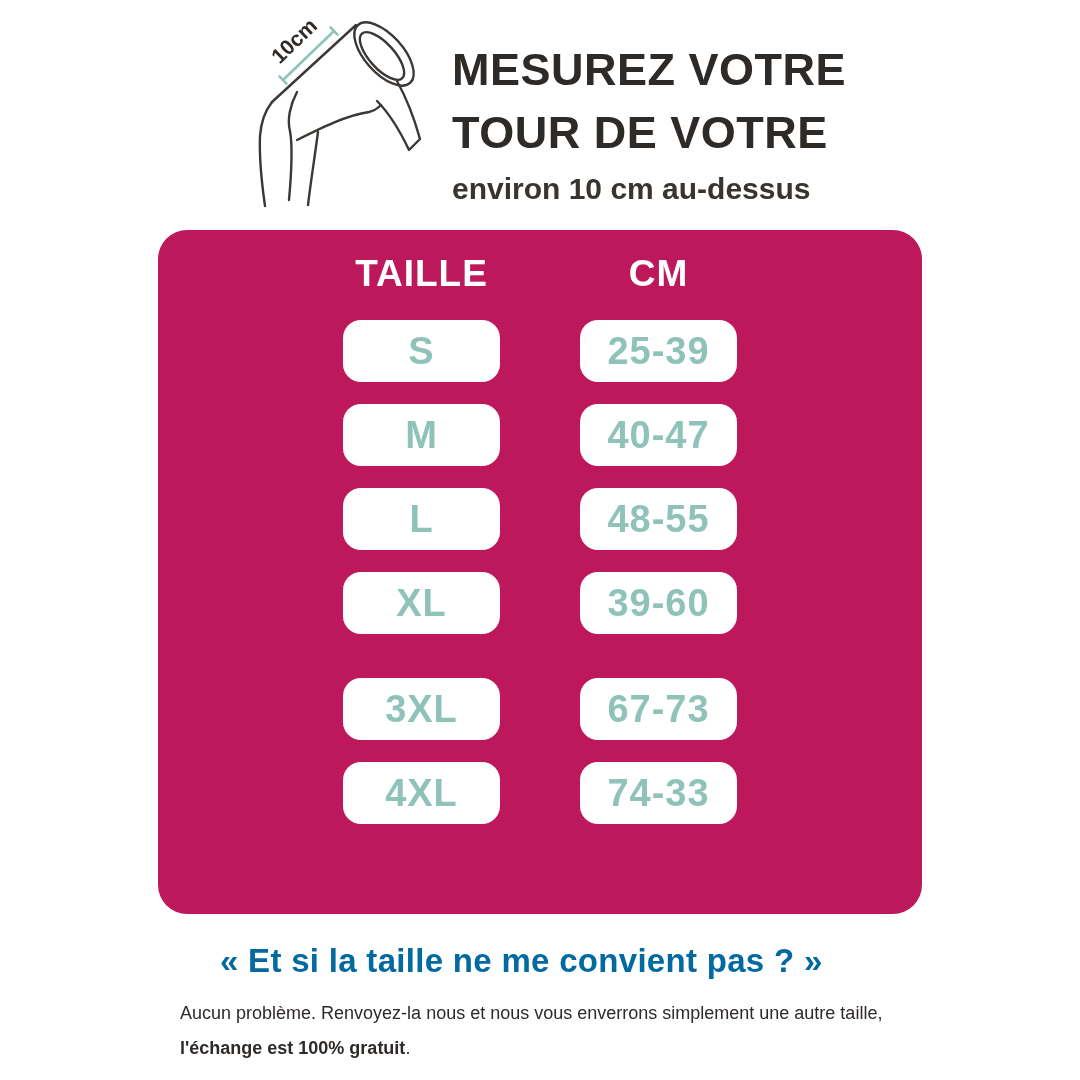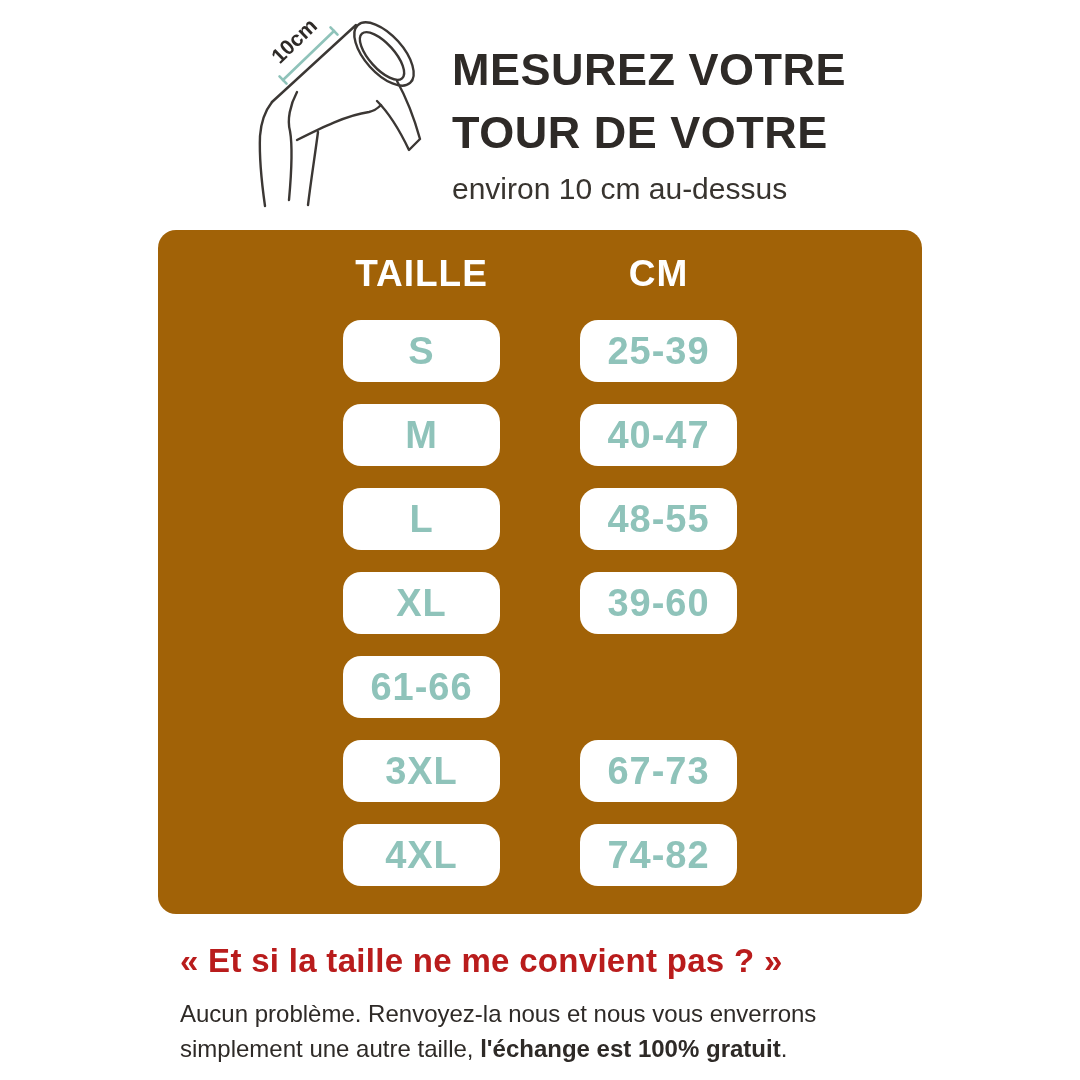--- a/index.html
+++ b/index.html
@@ -37,31 +37,31 @@
     white-space: nowrap;
     margin-top: 13px;
   }
   .subtitle-line {
     display: block;
     font-size: 30px;
     line-height: 35px;
     color: #38342F;
     white-space: nowrap;
   }
-  .subtitle-block { margin-top: 13px; }
+  .subtitle-block { margin-top: 13px; font-weight: bold; }
 
   
   .panel {
     position: absolute;
     left: 158px;
     top: 230px;
     width: 764px;
     height: 684px;
-    background: #a16207;
-    border-radius: 18px;
+    background: #be185d;
+    border-radius: 29px;
   }
   .table-wrap {
     width: 394px;
     margin: 24px auto 0;
   }
   .col-headers {
     display: flex;
     gap: 80px;
   }
   .col-header {
@@ -101,27 +101,28 @@
   .footer {
     position: absolute;
     left: 180px;
     top: 941px;
     width: 745px;
   }
   .footer-question {
     font-size: 33px;
     line-height: 40px;
     font-weight: bold;
-    color: #b91c1c;
+    color: #0369a1;
     letter-spacing: 0.3px;
     white-space: nowrap;
+    margin-left: 40px;
   }
   .footer-body {
     margin-top: 15px;
-    font-size: 24px;
+    font-size: 18px;
     line-height: 35px;
     color: #2E2A27;
   }
   .footer-body strong { font-weight: bold; }
 </style>
 </head>
 <body>
 
 <div class="canvas">
 
@@ -179,29 +180,28 @@
         </div>
         <div class="row">
           <div class="pill">L</div>
           <div class="pill">48-55</div>
         </div>
         <div class="row">
           <div class="pill">XL</div>
           <div class="pill">39-60</div>
         </div>
         <div class="row">
-          <div class="pill">61-66</div>
         </div>
         <div class="row">
           <div class="pill">3XL</div>
           <div class="pill">67-73</div>
         </div>
         <div class="row">
           <div class="pill">4XL</div>
-          <div class="pill">74-82</div>
+          <div class="pill">74-33</div>
         </div>
       </div>
     </div>
   </section>
 
   <footer class="footer">
     <h2 class="footer-question">« Et si la taille ne me convient pas ? »</h2>
     <p class="footer-body"><span>Aucun problème. Renvoyez-la nous et nous vous enverrons simplement une autre taille, </span><strong>l'échange est 100% gratuit</strong><span>.</span></p>
   </footer>
 

